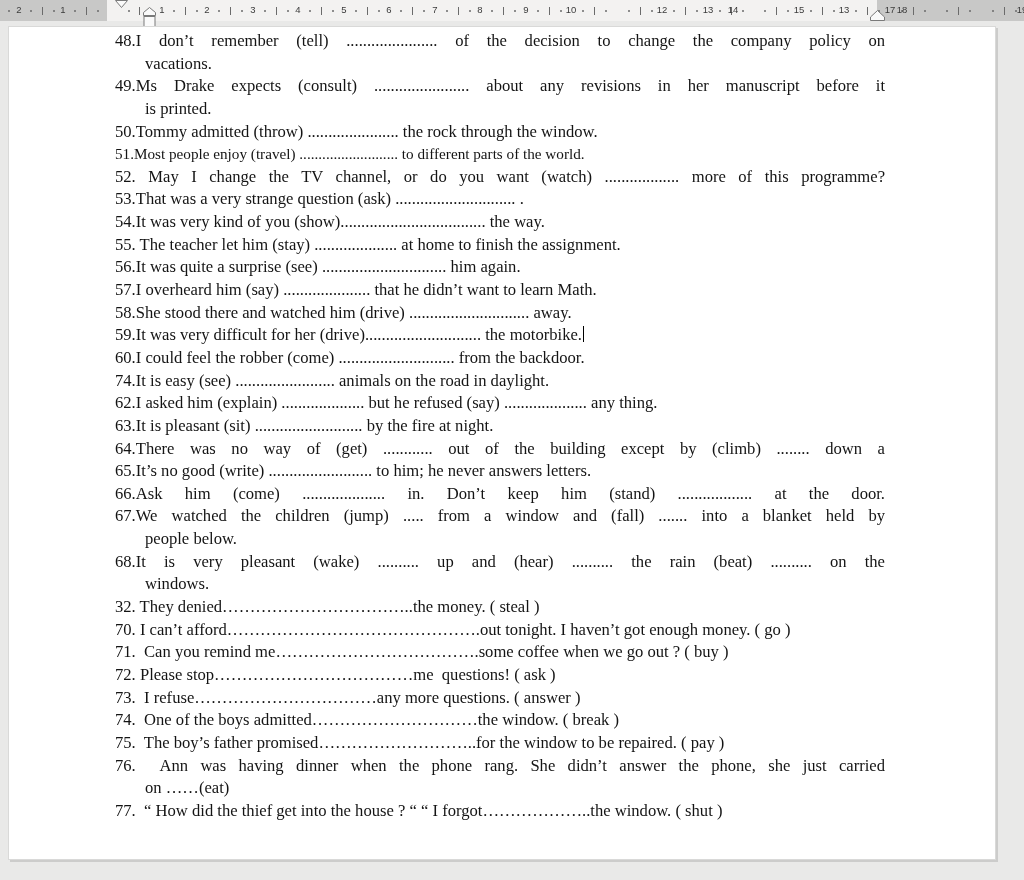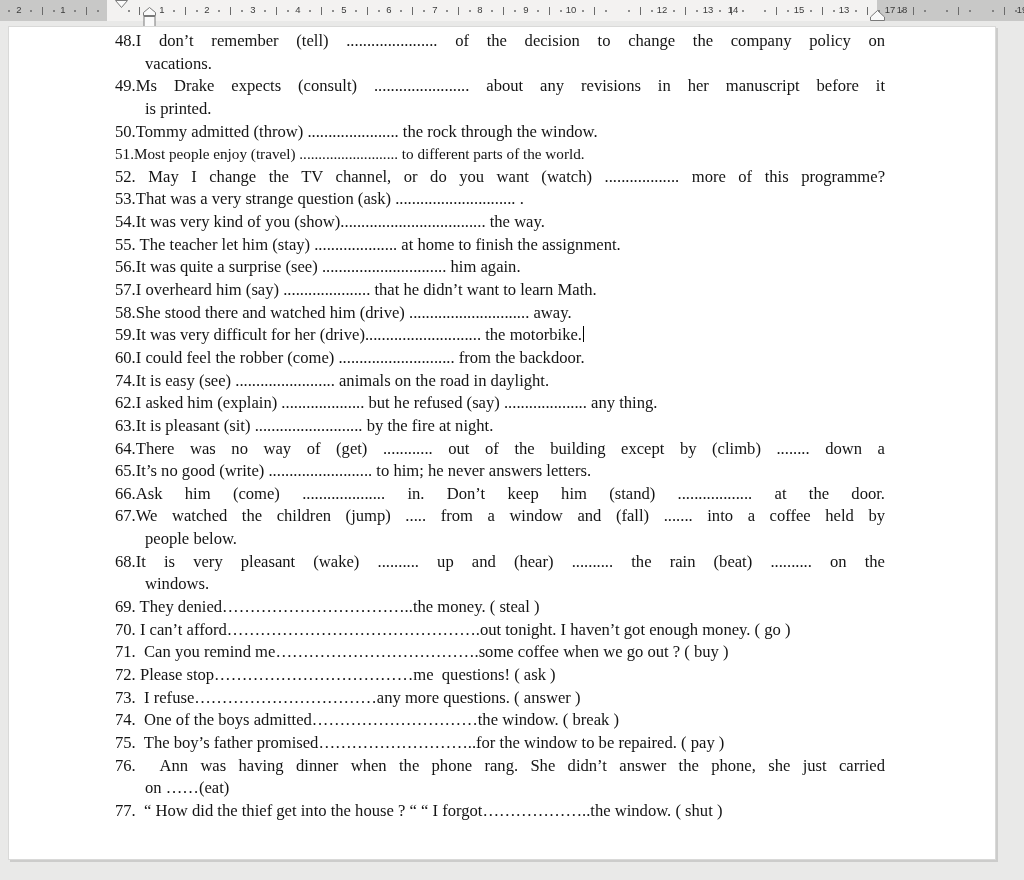--- a/index.html
+++ b/index.html
@@ -167,25 +167,25 @@
       <div class="line"><span class="num">57.</span><span class="txt">I overheard him (say) ..................... that he didn’t want to learn Math.</span></div>
       <div class="line"><span class="num">58.</span><span class="txt">She stood there and watched him (drive) ............................. away.</span></div>
       <div class="line"><span class="num">59.</span><span class="txt">It was very difficult for her (drive)............................ the motorbike.</span><span class="caret"></span></div>
       <div class="line"><span class="num">60.</span><span class="txt">I could feel the robber (come) ............................ from the backdoor.</span></div>
       <div class="line"><span class="num">74.</span><span class="txt">It is easy (see) ........................ animals on the road in daylight.</span></div>
       <div class="line"><span class="num">62.</span><span class="txt">I asked him (explain) .................... but he refused (say) .................... any thing.</span></div>
       <div class="line"><span class="num">63.</span><span class="txt">It is pleasant (sit) .......................... by the fire at night.</span></div>
       <div class="line justify"><span class="num">64.</span><span class="txt">There was no way of (get) ............ out of the building except by (climb) ........ down a</span></div>
       <div class="line"><span class="num">65.</span><span class="txt">It’s no good (write) ......................... to him; he never answers letters.</span></div>
       <div class="line justify"><span class="num">66.</span><span class="txt">Ask him (come) .................... in. Don’t keep him (stand) .................. at the door.</span></div>
-      <div class="line justify"><span class="num">67.</span><span class="txt">We watched the children (jump) ..... from a window and (fall) ....... into a coffee held by</span></div>
+      <div class="line justify"><span class="num">67.</span><span class="txt">We watched the children (jump) ..... from a window and (fall) ....... into a blanket held by</span></div>
       <div class="line cont"><span class="num"></span><span class="txt">people below.</span></div>
       <div class="line justify"><span class="num">68.</span><span class="txt">It is very pleasant (wake) .......... up and (hear) .......... the rain (beat) .......... on the</span></div>
       <div class="line cont"><span class="num"></span><span class="txt">windows.</span></div>
-      <div class="line"><span class="num">69.</span><span class="txt"> They denied……………………………..the money. ( steal )</span></div>
+      <div class="line"><span class="num">32.</span><span class="txt"> They denied……………………………..the money. ( steal )</span></div>
       <div class="line"><span class="num">70.</span><span class="txt"> I can’t afford……………………………………….out tonight. I haven’t got enough money. ( go )</span></div>
       <div class="line"><span class="num">71.</span><span class="txt">&nbsp; Can you remind me……………………………….some coffee when we go out ? ( buy )</span></div>
       <div class="line"><span class="num">72.</span><span class="txt"> Please stop………………………………me&nbsp; questions! ( ask )</span></div>
       <div class="line"><span class="num">73.</span><span class="txt">&nbsp; I refuse……………………………any more questions. ( answer )</span></div>
       <div class="line"><span class="num">74.</span><span class="txt">&nbsp; One of the boys admitted…………………………the window. ( break )</span></div>
       <div class="line"><span class="num">75.</span><span class="txt">&nbsp; The boy’s father promised………………………..for the window to be repaired. ( pay )</span></div>
       <div class="line justify"><span class="num">76.</span><span class="txt">&nbsp; Ann was having dinner when the phone rang. She didn’t answer the phone, she just carried</span></div>
       <div class="line cont"><span class="num"></span><span class="txt">on ……(eat)</span></div>
       <div class="line"><span class="num">77.</span><span class="txt">&nbsp; “ How did the thief get into the house ? “ “ I forgot………………..the window. ( shut )</span></div>
     </div>

